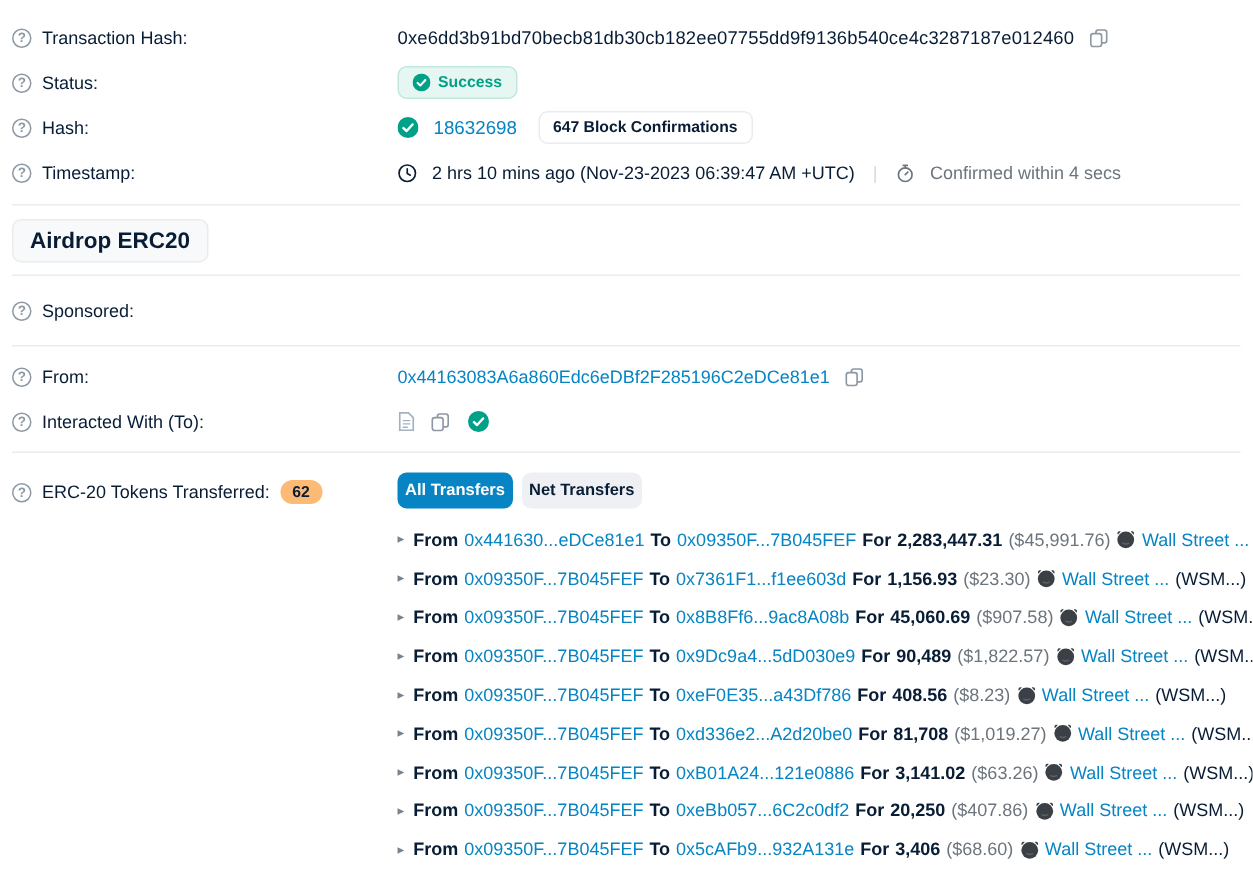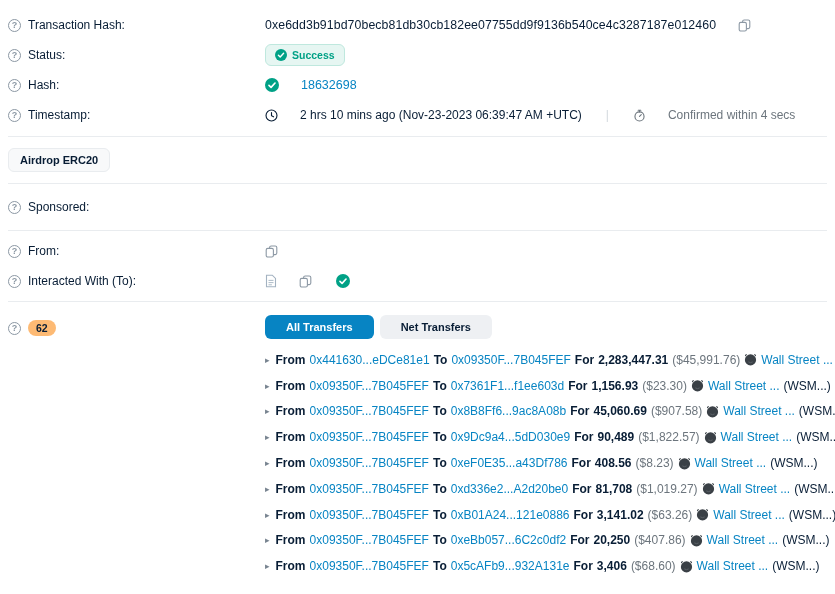--- a/index.html
+++ b/index.html
@@ -12,21 +12,21 @@
   .page { padding:0 8px; }
   .divider { border-top:1px solid #e9ecef; }
   .sec-top { padding-top:10px; padding-bottom:6px; }
   .sec-mid { padding:8px 0; }
   .sec-addr { padding:5px 0; }
   .row { display:flex; align-items:center; min-height:30px; }
   .lbl {
     width:257px; flex:0 0 257px; display:flex; align-items:center; gap:7px;
     color:#081d35;
   }
-  .val { display:flex; align-items:center; gap:22px; flex:1; }
+  .val { display:flex; align-items:center; gap:10px; flex:1; }
   .qicon {
     width:13px; height:13px; border:1px solid #8c98a4; border-radius:50%;
     color:#8c98a4; font-size:9px; font-weight:700; line-height:11px;
     display:inline-flex; align-items:center; justify-content:center; flex:0 0 13px;
   }
   a.link { color:#0784c3; text-decoration:none; cursor:pointer; }
   .hash { font-size:12.3px; letter-spacing:0.1px; }
   .muted { color:#6c757d; }
   .bold { font-weight:700; }
   .icon { display:inline-flex; align-items:center; }
@@ -36,35 +36,35 @@
     display:inline-flex; align-items:center; gap:5px;
     background:#e6f6f2; border:1px solid #bfe8de; border-radius:6px;
     color:#00a186; font-size:10.5px; font-weight:700; padding:4px 9px;
   }
   .badge-confirm {
     background:#fff; border:1px solid #e9ecef; border-radius:6px;
     font-size:10.5px; font-weight:700; padding:4px 9px; color:#081d35;
   }
   .badge-method {
     background:#f8f9fa; border:1px solid #e9ecef; border-radius:6px;
-    font-size:11px; font-weight:700; padding:5px 11px; color:#081d35;
+    font-size:15px; font-weight:700; padding:5px 11px; color:#081d35;
   }
   .badge-count {
     background:#fdba74; border-radius:10px; font-size:10.5px; font-weight:700;
     padding:2px 8px; color:#081d35;
   }
   .pipe { color:#d4d9de; padding:0 2px; }
 
   
   .sec-erc20 { display:flex; align-items:flex-start; padding-top:13px; }
   .erc20-right { flex:1; }
   .tabs { display:flex; gap:6px; }
   .tab {
     border:none; border-radius:6px; font-size:11px; font-weight:700;
-    padding:6px 21px; cursor:pointer;
+    padding:6px 5px; cursor:pointer;
     font-family:"Liberation Sans","DejaVu Sans",sans-serif;
   }
   .tab.active { background:#0784c3; color:#fff; }
   .tab.inactive { background:#eef0f3; color:#081d35; }
   .transfers { margin-top:8px; }
   .transfer-row { display:flex; align-items:center; gap:4px; height:25.8px; white-space:nowrap; }
   .caret { color:#77838f; font-size:9px; margin-right:2px; cursor:pointer; }
   .erc20-lblrow { margin-top:5px; }
 </style>
 </head>
@@ -114,20 +114,21 @@
         <span>Hash:</span>
       </div>
       <div class="val">
         <span class="icon">
           <svg width="14" height="14" viewBox="0 0 12 12">
               <circle cx="6" cy="6" r="6" fill="#00a186"></circle>
               <path d="M3.4 6.3l1.8 1.7 3.4-3.7" stroke="#fff" stroke-width="1.4" fill="none" stroke-linecap="round" stroke-linejoin="round"></path>
             </svg>
         </span>
         <a class="link" style="font-size:12.5px">18632698</a>
+        <span class="badge-confirm" style="margin-left:4px">647 Block Confirmations</span>
       </div>
     </div>
 
     <div class="row">
       <div class="lbl">
         <span class="qicon">?</span>
         <span>Timestamp:</span>
       </div>
       <div class="val">
         <span class="icon">
@@ -173,20 +174,21 @@
 
   <div class="divider"></div>
 
   <div class="sec-addr">
     <div class="row">
       <div class="lbl">
         <span class="qicon">?</span>
         <span>From:</span>
       </div>
       <div class="val">
+        <a class="link">0x44163083A6a860Edc6eDBf2F285196C2eDCe81e1</a>
         <span class="icon">
           <svg width="13" height="13" viewBox="0 0 13 13" fill="none" stroke="#8c98a4" stroke-width="1.1">
             <rect x="4.6" y="1" width="7.2" height="8.6" rx="1.6"></rect>
               <rect x="1.2" y="3.4" width="7.2" height="8.6" rx="1.6" fill="#fff"></rect>
           </svg>
         </span>
       </div>
     </div>
 
     <div class="row">
@@ -215,20 +217,21 @@
         </span>
       </div>
     </div>
   </div>
 
   <div class="divider"></div>
 
   <div class="sec-erc20">
     <div class="lbl erc20-lblrow">
       <span class="qicon">?</span>
+      <span>ERC-20 Tokens Transferred:</span>
       <span class="badge-count">62</span>
     </div>
 
     <div class="erc20-right">
       <div class="tabs">
         <button class="tab active">All Transfers</button>
         <button class="tab inactive">Net Transfers</button>
       </div>
 
       <div class="transfers">

